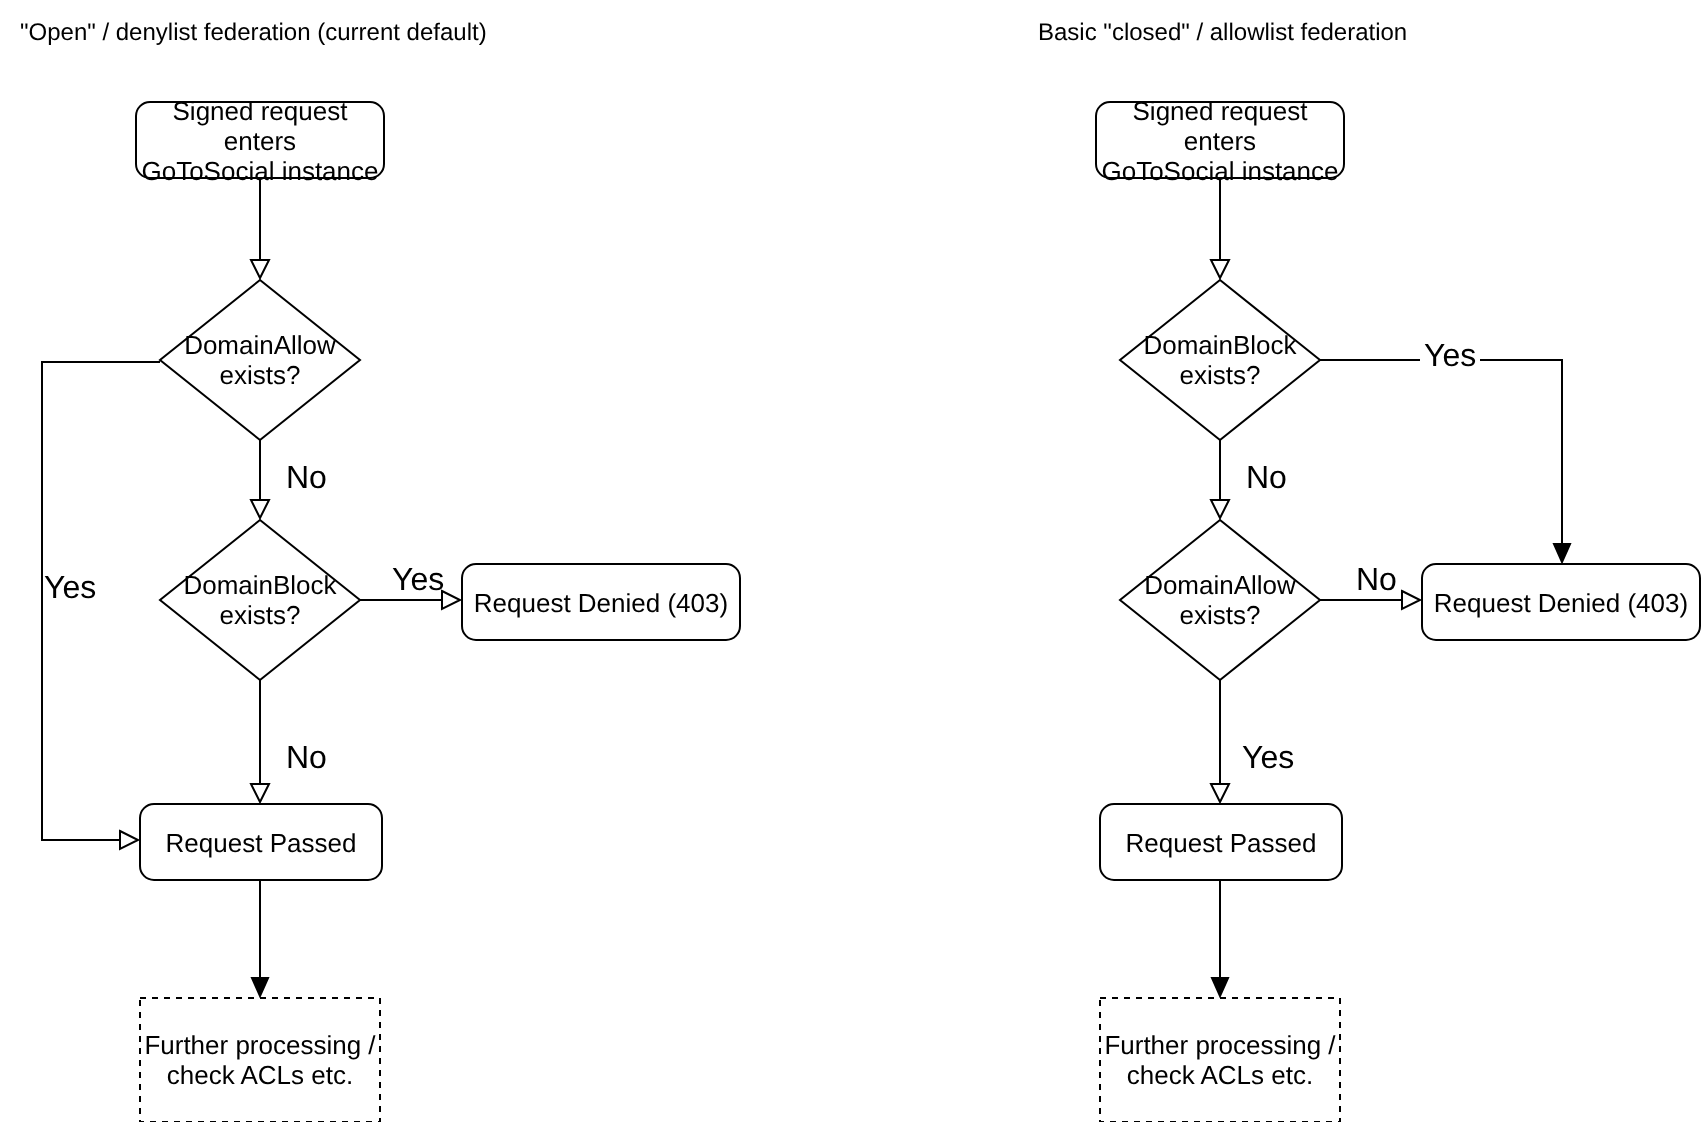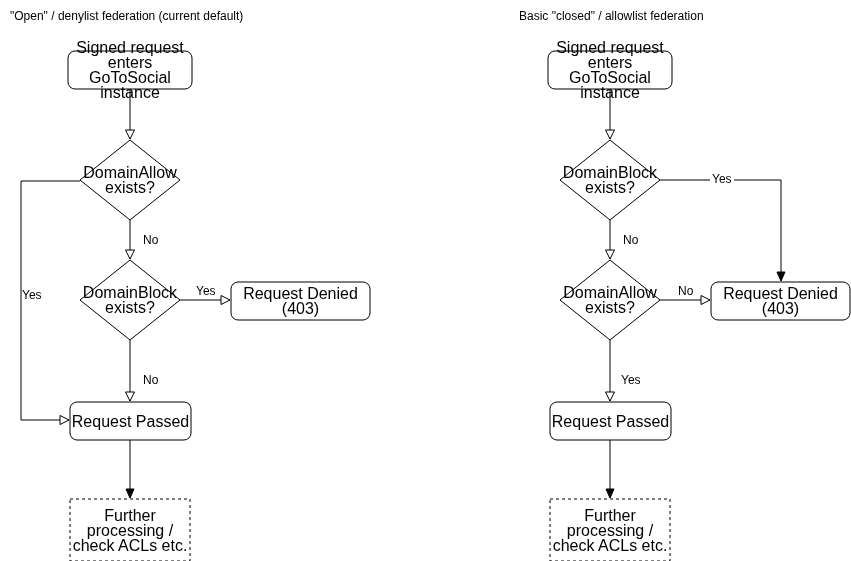--- a/index.html
+++ b/index.html
@@ -26,27 +26,27 @@
     font-size: 12px;
     line-height: 15px;
     white-space: nowrap;
   }
   .node-label {
     position: absolute;
     display: flex;
     align-items: center;
     justify-content: center;
     text-align: center;
-    font-size: 16px;
+    font-size: 13px;
     line-height: 15px;
     white-space: pre-line;
   }
   .edge-label {
     position: absolute;
-    font-size: 12px;
+    font-size: 16px;
     line-height: 12px;
     white-space: nowrap;
   }
   .edge-label.on-line {
     background: #ffffff;
     padding: 0 2px;
   }
 </style>
 </head>
 <body>

